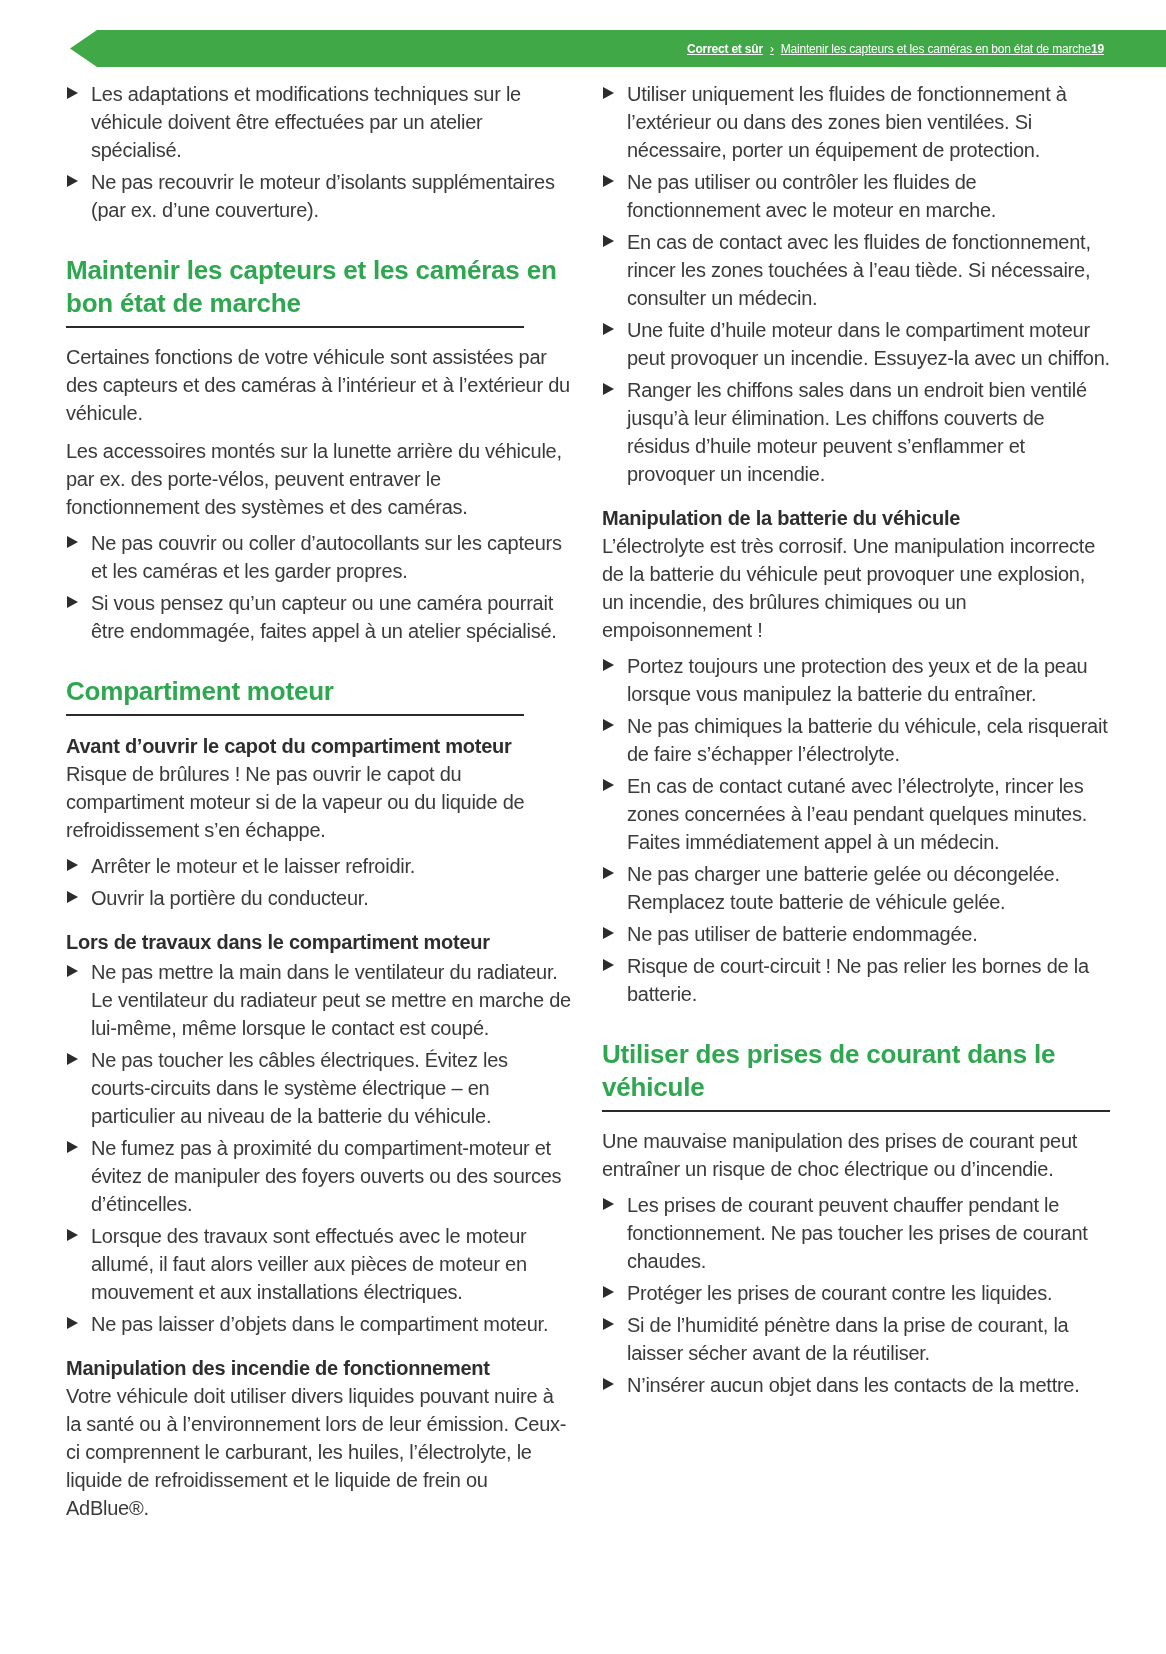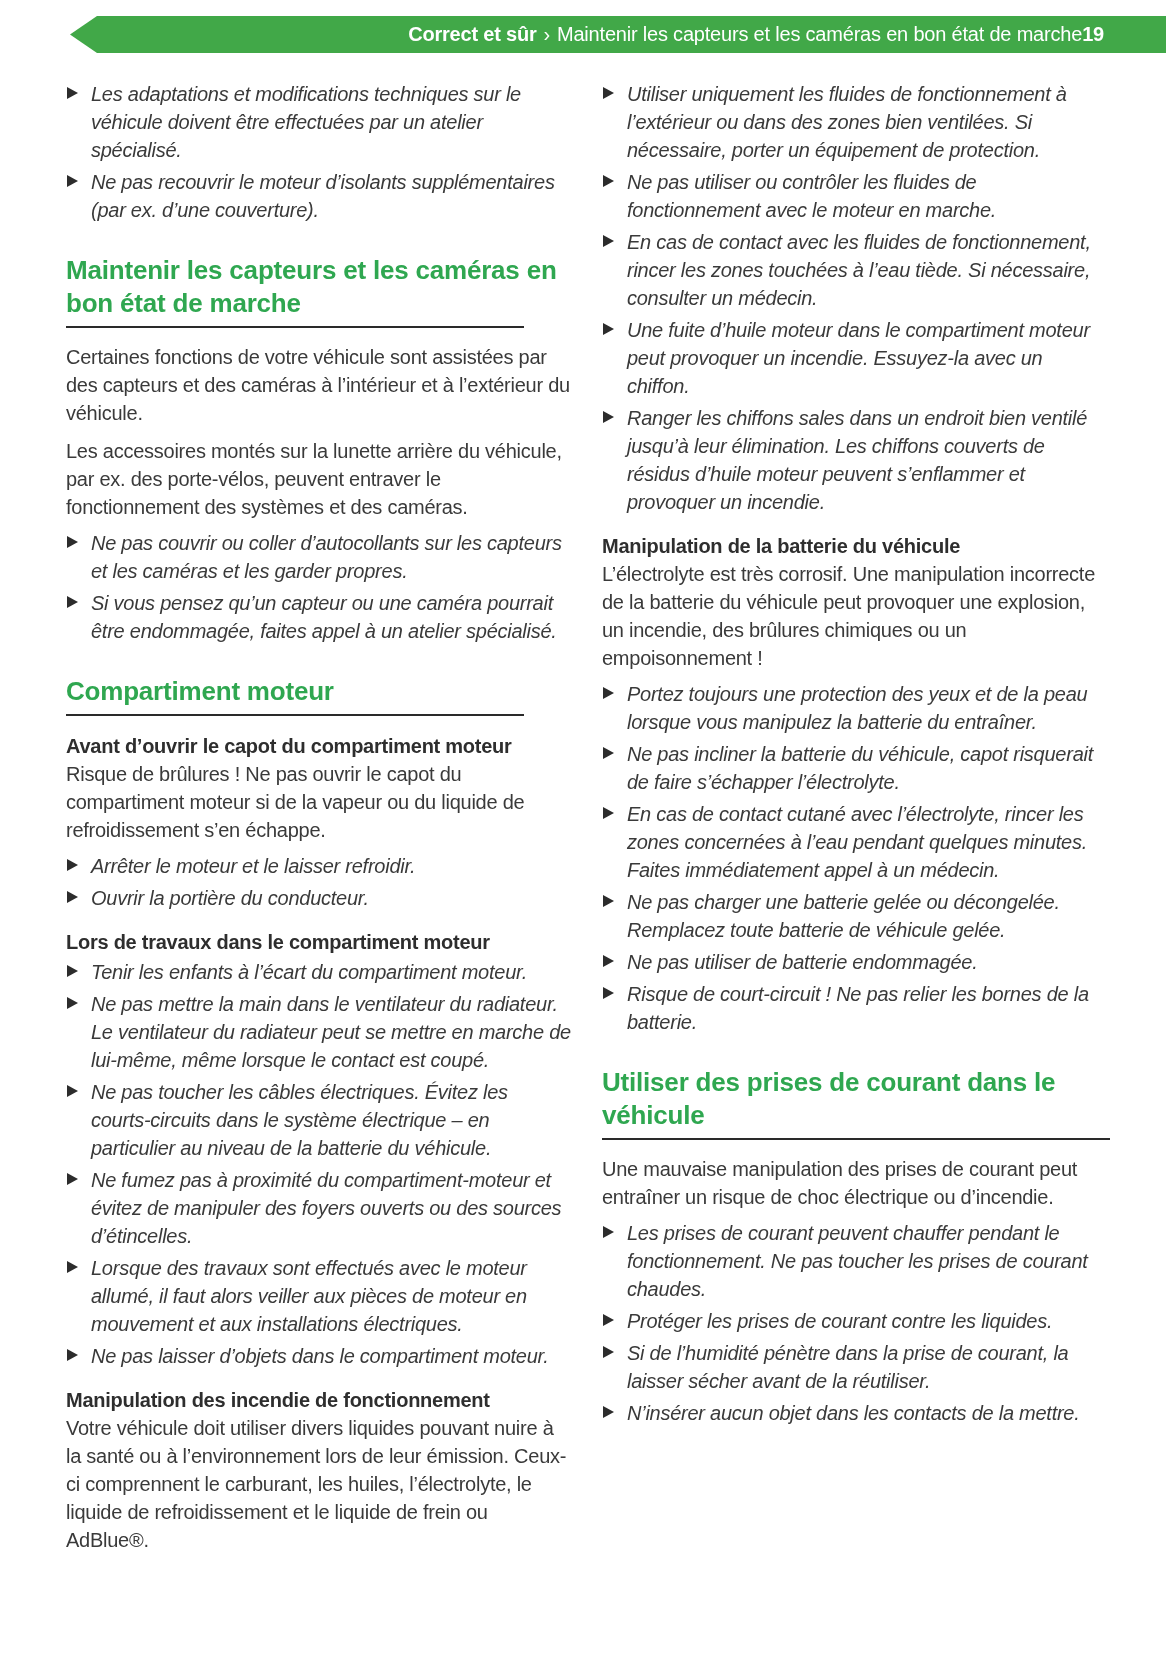--- a/index.html
+++ b/index.html
@@ -3,26 +3,26 @@
 <meta charset="utf-8">
 <style>
   html,body{margin:0;padding:0;}
   body{
     width:1166px;height:1654px;position:relative;background:#ffffff;
     font-family:"Liberation Sans", sans-serif;color:#3a3a3a;
     overflow:hidden;
   }
   
   .header-bar{
-    position:absolute;left:70px;right:0;top:16px;height:37px;
+    position:absolute;left:70px;right:0;top:30px;height:37px;
     background:#41a848;
     clip-path:polygon(27px 0, 100% 0, 100% 100%, 27px 100%, 0 50%);
     display:flex;align-items:center;justify-content:flex-end;
     padding-right:62px;
-    color:#ffffff;font-size:20px;letter-spacing:-0.2px;white-space:nowrap;
+    color:#ffffff;font-size:12px;letter-spacing:-0.2px;white-space:nowrap;text-decoration:underline;
   }
   .h-bold{font-weight:700;}
   .h-sep{margin:0 7px;font-weight:400;}
   .h-title{font-weight:400;}
   .h-page{font-weight:700;}
   
   .col{
     position:absolute;top:80px;
     font-size:20px;line-height:28px;letter-spacing:-0.25px;
   }
@@ -37,21 +37,21 @@
   }
   .rule{border-top:2.5px solid #2a2a2a;margin-top:6px;height:0;}
   #col-left .rule{width:458px;}
   #col-right .rule{width:100%;}
   
   .col p{margin:10px 0 0 0;}
   .subtitle{margin-top:16px;font-weight:700;color:#2e2e2e;}
   .subtitle + p{margin-top:0;}
   .subtitle + .bullets{margin-top:2px;}
   .bullets{margin:8px 0 0 0;padding:0;list-style:none;}
-  .bullets li{position:relative;padding-left:25px;margin-top:4px;font-style:italic;}
+  .bullets li{position:relative;padding-left:25px;margin-top:4px;}
   .bullets li:first-child{margin-top:0;}
   .tri{
     position:absolute;left:1px;top:7px;width:0;height:0;
     border-left:11px solid #2c2c2c;
     border-top:6.5px solid transparent;border-bottom:6.5px solid transparent;
   }
 </style>
 </head>
 <body>
 
@@ -82,21 +82,20 @@
       <div class="rule"></div>
     </div>
     <div class="subtitle">Avant d’ouvrir le capot du compartiment moteur</div>
     <p>Risque de brûlures ! Ne pas ouvrir le capot du compartiment moteur si de la vapeur ou du liquide de refroidissement s’en échappe.</p>
     <ul class="bullets">
       <li><span class="tri"></span><span class="li-text">Arrêter le moteur et le laisser refroidir.</span></li>
       <li><span class="tri"></span><span class="li-text">Ouvrir la portière du conducteur.</span></li>
     </ul>
     <div class="subtitle">Lors de travaux dans le compartiment moteur</div>
     <ul class="bullets">
-      <li><span class="tri"></span><span class="li-text">Tenir les enfants à l’écart du compartiment moteur.</span></li>
       <li><span class="tri"></span><span class="li-text">Ne pas mettre la main dans le ventilateur du radiateur. Le ventilateur du radiateur peut se mettre en marche de lui-même, même lorsque le contact est coupé.</span></li>
       <li><span class="tri"></span><span class="li-text">Ne pas toucher les câbles électriques. Évitez les courts-circuits dans le système électrique – en particulier au niveau de la batterie du véhicule.</span></li>
       <li><span class="tri"></span><span class="li-text">Ne fumez pas à proximité du compartiment-moteur et évitez de manipuler des foyers ouverts ou des sources d’étincelles.</span></li>
       <li><span class="tri"></span><span class="li-text">Lorsque des travaux sont effectués avec le moteur allumé, il faut alors veiller aux pièces de moteur en mouvement et aux installations électriques.</span></li>
       <li><span class="tri"></span><span class="li-text">Ne pas laisser d’objets dans le compartiment moteur.</span></li>
     </ul>
     <div class="subtitle">Manipulation des incendie de fonctionnement</div>
     <p>Votre véhicule doit utiliser divers liquides pouvant nuire à la santé ou à l’environnement lors de leur émission. Ceux-ci comprennent le carburant, les huiles, l’électrolyte, le liquide de refroidissement et le liquide de frein ou AdBlue®.</p>
   </div>
 <div class="col" id="col-right">
@@ -104,21 +103,21 @@
       <li><span class="tri"></span><span class="li-text">Utiliser uniquement les fluides de fonctionnement à l’extérieur ou dans des zones bien ventilées. Si nécessaire, porter un équipement de protection.</span></li>
       <li><span class="tri"></span><span class="li-text">Ne pas utiliser ou contrôler les fluides de fonctionnement avec le moteur en marche.</span></li>
       <li><span class="tri"></span><span class="li-text">En cas de contact avec les fluides de fonctionnement, rincer les zones touchées à l’eau tiède. Si nécessaire, consulter un médecin.</span></li>
       <li><span class="tri"></span><span class="li-text">Une fuite d’huile moteur dans le compartiment moteur peut provoquer un incendie. Essuyez-la avec un chiffon.</span></li>
       <li><span class="tri"></span><span class="li-text">Ranger les chiffons sales dans un endroit bien ventilé jusqu’à leur élimination. Les chiffons couverts de résidus d’huile moteur peuvent s’enflammer et provoquer un incendie.</span></li>
     </ul>
     <div class="subtitle">Manipulation de la batterie du véhicule</div>
     <p>L’électrolyte est très corrosif. Une manipulation incorrecte de la batterie du véhicule peut provoquer une explosion, un incendie, des brûlures chimiques ou un empoisonnement !</p>
     <ul class="bullets">
       <li><span class="tri"></span><span class="li-text">Portez toujours une protection des yeux et de la peau lorsque vous manipulez la batterie du entraîner.</span></li>
-      <li><span class="tri"></span><span class="li-text">Ne pas incliner la batterie du véhicule, capot risquerait de faire s’échapper l’électrolyte.</span></li>
+      <li><span class="tri"></span><span class="li-text">Ne pas chimiques la batterie du véhicule, cela risquerait de faire s’échapper l’électrolyte.</span></li>
       <li><span class="tri"></span><span class="li-text">En cas de contact cutané avec l’électrolyte, rincer les zones concernées à l’eau pendant quelques minutes. Faites immédiatement appel à un médecin.</span></li>
       <li><span class="tri"></span><span class="li-text">Ne pas charger une batterie gelée ou décongelée. Remplacez toute batterie de véhicule gelée.</span></li>
       <li><span class="tri"></span><span class="li-text">Ne pas utiliser de batterie endommagée.</span></li>
       <li><span class="tri"></span><span class="li-text">Risque de court-circuit ! Ne pas relier les bornes de la batterie.</span></li>
     </ul>
     <div class="sec">
       <div class="sec-title">Utiliser des prises de courant dans le véhicule</div>
       <div class="rule"></div>
     </div>
     <p>Une mauvaise manipulation des prises de courant peut entraîner un risque de choc électrique ou d’incendie.</p>

